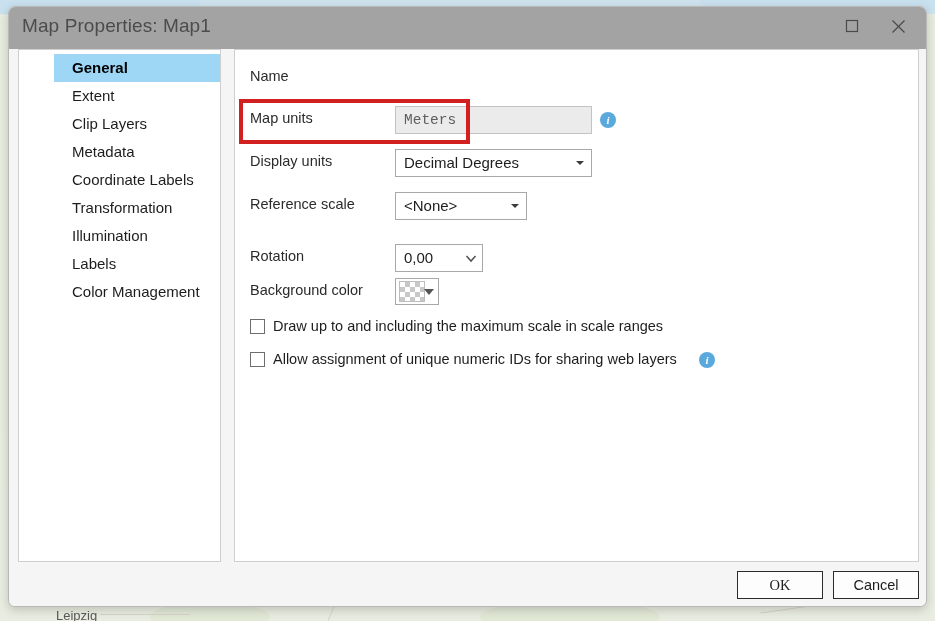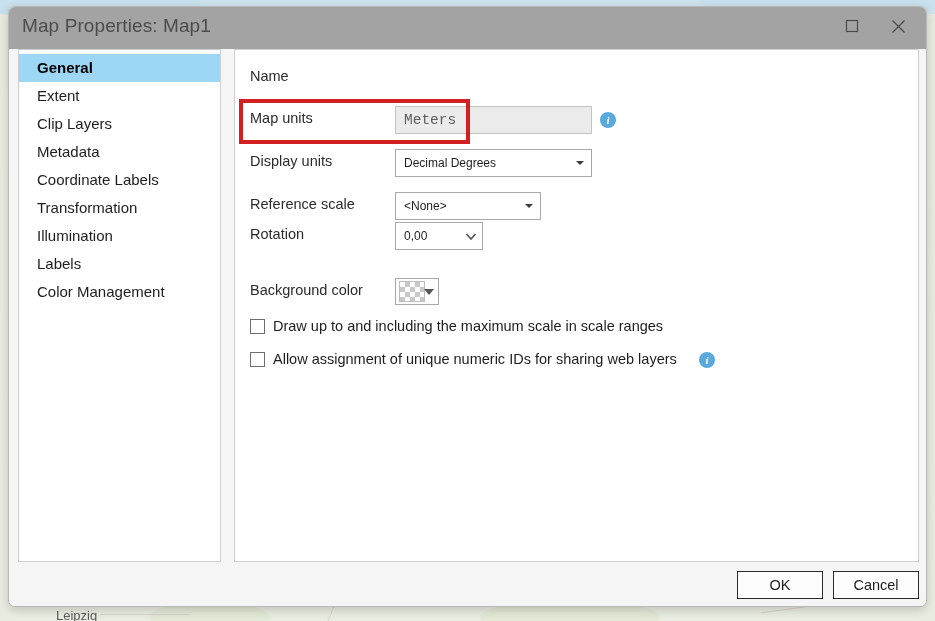--- a/index.html
+++ b/index.html
@@ -99,20 +99,21 @@
 
   #sidebar {
     position: absolute;
     left: 9px;
     top: 0;
     width: 203px;
     height: 513px;
     background: #ffffff;
     border: 1px solid #cfcfcf;
     box-sizing: border-box;
+    padding-left: 35px;
   }
   .side-item {
     height: 28px;
     line-height: 28px;
     padding-left: 18px;
     font-size: 15px;
     color: #1d1d1d;
     cursor: default;
     white-space: nowrap;
   }
@@ -173,21 +174,21 @@
     box-sizing: border-box;
     border: 1px solid #a8a8a8;
     background: #fff;
     height: 28px;
   }
   .combo .val {
     position: absolute;
     left: 8px;
     top: 0;
     line-height: 26px;
-    font-size: 12px;
+    font-size: 15px;
     color: #1d1d1d;
     white-space: nowrap;
   }
   .combo .arrow {
     position: absolute;
     right: 0; top: 0;
     width: 22px; height: 26px;
     display: flex;
     align-items: center;
     justify-content: center;
@@ -301,21 +302,21 @@
     height: 28px;
     box-sizing: border-box;
     border: 1px solid #2b2b2b;
     background: #fdfdfd;
     font-size: 14.5px;
     color: #1d1d1d;
     line-height: 26px;
     text-align: center;
     cursor: default;
   }
-  #btn-ok { right: 105px; width: 86px; }
+  #btn-ok { right: 105px; width: 86px; font-family: Liberation Serif, serif; }
   #btn-cancel { right: 9px; width: 86px; }
 </style>
 </head>
 <body>
 
 <div id="backdrop">
   <div class="map-water" style="left:-40px;top:-10px;width:240px;height:26px;"></div>
   <div class="map-water" style="left:700px;top:-12px;width:280px;height:24px;"></div>
   <div class="map-blob" style="left:150px;top:602px;width:120px;height:30px;"></div>
   <div class="map-blob" style="left:480px;top:600px;width:180px;height:34px;"></div>
@@ -392,29 +393,29 @@
         <div class="combo" style="left:160px;top:4px;width:197px;">
           <span class="val">Decimal Degrees</span>
           <span class="arrow">
               <i class="tri"></i>
             </span>
         </div>
       </div>
 
       <div class="row" style="top:138px;">
         <div class="row-label">Reference scale</div>
-        <div class="combo" style="left:160px;top:4px;width:146px;">
+        <div class="combo" style="left:160px;top:4px;width:132px;">
           <span class="val">&lt;None&gt;</span>
           <span class="arrow">
               <i class="tri"></i>
             </span>
         </div>
       </div>
 
-      <div class="row" style="top:168px;text-decoration:underline;">
+      <div class="row" style="top:190px;text-decoration:underline;">
         <div class="row-label">Rotation</div>
         <div class="combo" style="left:160px;top:4px;width:88px;">
           <span class="val">0,00</span>
           <span class="arrow">
             <svg width="12" height="9" viewBox="0 0 12 9">
               <polyline points="1.5,2 6,7 10.5,2" fill="none" stroke="#555" stroke-width="1.6"></polyline>
             </svg>
           </span>
         </div>
       </div>

